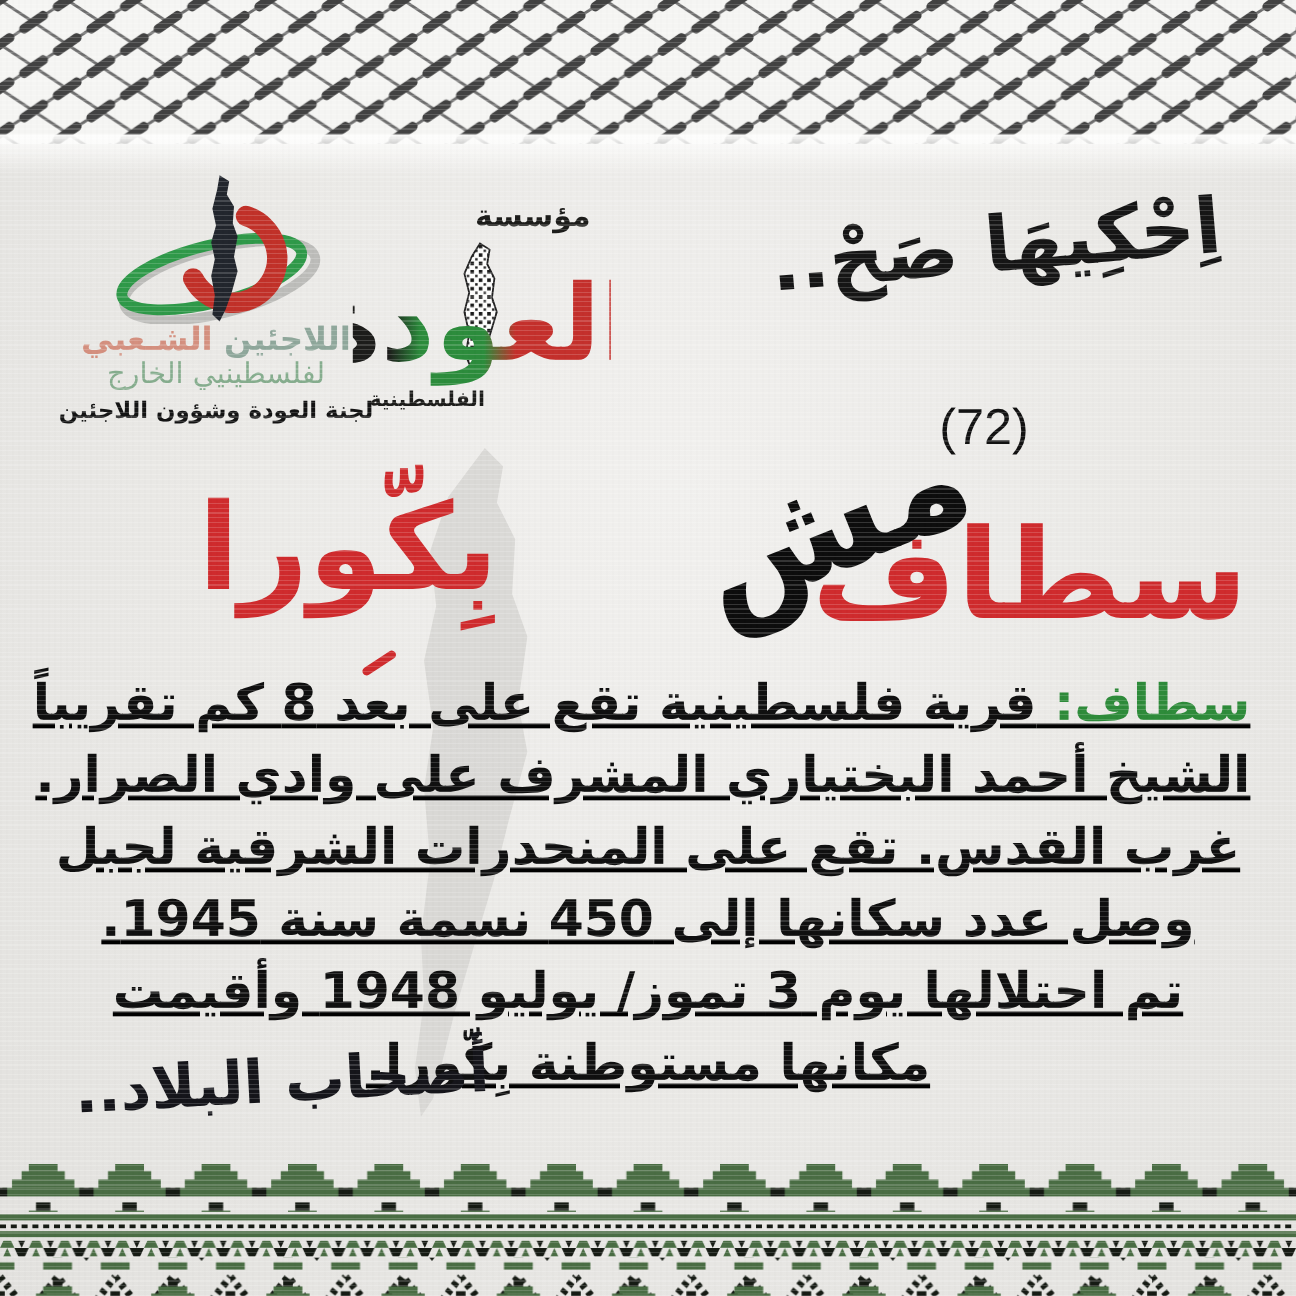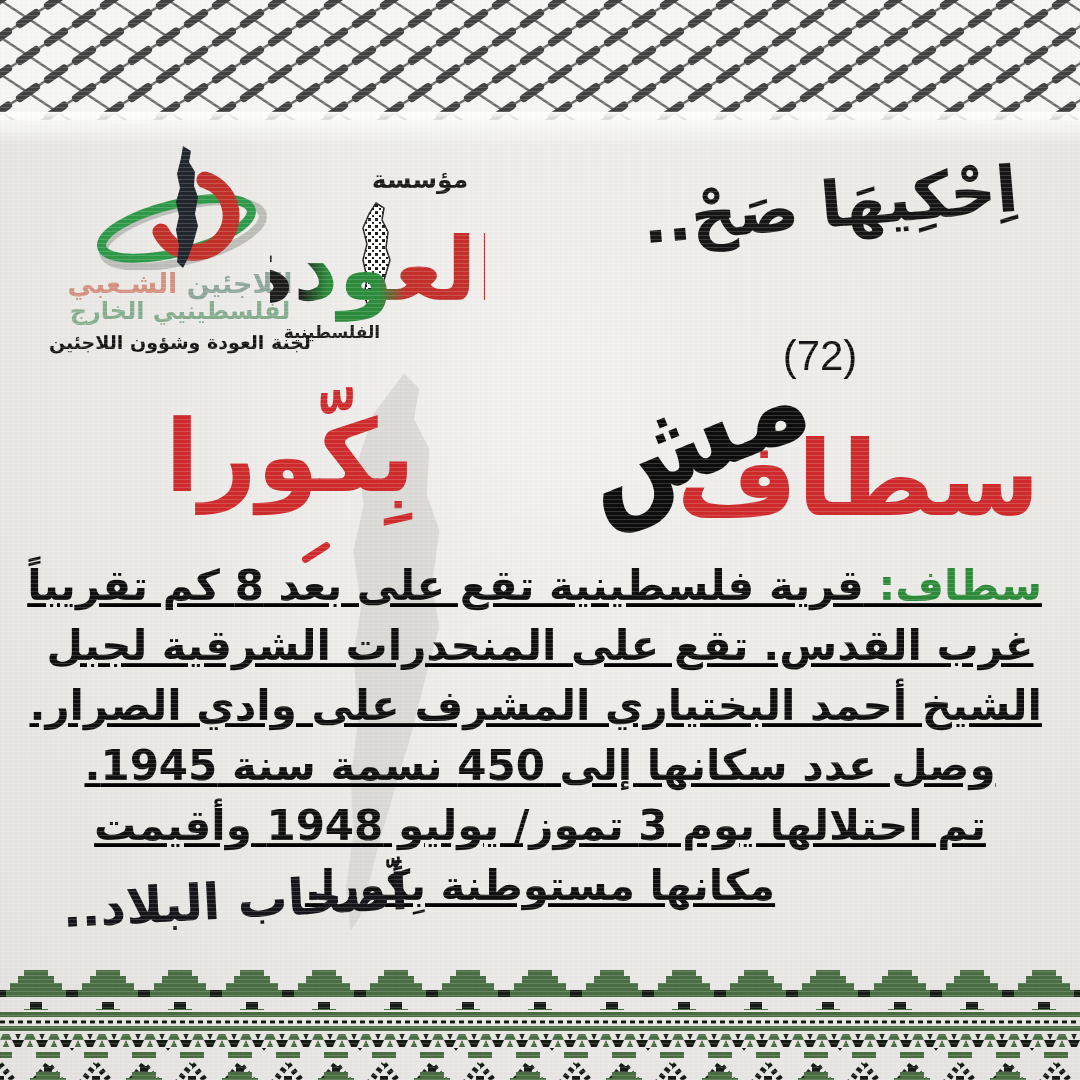--- a/index.html
+++ b/index.html
@@ -17,23 +17,23 @@
   }
   .kef-band{position:absolute;top:0;left:0;width:1080px;height:120px;}
   .kef-fade{position:absolute;top:112px;left:0;width:1080px;height:34px;
     background:linear-gradient(180deg,#fdfdfc 0%,rgba(253,253,252,0) 100%);}
   
   .prc-logo{position:absolute;left:40px;top:142px;width:280px;height:215px;text-align:center;}
   .prc-logo svg{display:block;margin:0 auto;}
   .prc-l1{font-size:27px;font-weight:bold;line-height:1.05;}
   .prc-l1 .t1{color:var(--logo-teal,#8fa79b);}
   .prc-l1 .t2{color:var(--logo-salmon,#d4907f);}
-  .prc-l2{font-size:24px;font-weight:bold;color:var(--logo-green,#86ad8e);line-height:1.1;}
+  .prc-l2{font-size:24px;font-weight:normal;color:var(--logo-green,#86ad8e);line-height:1.1;}
   .prc-l3{font-size:19px;font-weight:bold;color:#141414;margin-top:6px;}
-  .awda-logo{position:absolute;left:270px;top:148px;width:215px;height:210px;}
+  .awda-logo{position:absolute;left:294px;top:148px;width:215px;height:210px;}
   
   .slogan{position:absolute;left:600px;top:168px;width:460px;text-align:center;
     transform:rotate(-5deg);font-size:64px;font-weight:bold;color:#161616;direction:rtl;}
   .episode{position:absolute;left:640px;top:332px;width:360px;text-align:center;
     font-family:"Liberation Sans","DejaVu Sans",sans-serif;font-size:42px;color:#121212;}
   
   .map-watermark{position:absolute;left:328px;top:372px;width:152px;height:560px;opacity:.9;}
   
   .title-word{position:absolute;font-weight:800;direction:rtl;white-space:nowrap;}
   .title-right{right:40px;top:418px;font-size:104px;color:var(--red,#cf2b2d);margin-left:18px;}
@@ -128,22 +128,22 @@
       <polygon fill="#d8d7d4" points="30,0 36,6 34,18 40,30 39,48 44,62 41,84 44,100 38,122 33,142 27,162 20,186 13,214 9,220 7,204 10,182 9,160 12,136 10,112 13,92 10,70 14,52 12,34 18,16 24,8"></polygon>
     </svg>
   </div>
 
   <div class="title-word title-right">سطاف</div>
   <div class="title-word title-middle">مش</div>
   <div class="title-word title-left">بِكّورا</div>
 
   <div class="body-block">
       <div class="body-line" dir="rtl"><span class="lead">سطاف: </span><span>قرية فلسطينية تقع على بعد 8 كم تقريباً</span></div>
+      <div class="body-line" dir="rtl"><span>الشيخ أحمد البختياري المشرف على وادي الصرار.</span></div>
       <div class="body-line" dir="rtl"><span>غرب القدس. تقع على المنحدرات الشرقية لجبل</span></div>
-      <div class="body-line" dir="rtl"><span>الشيخ أحمد البختياري المشرف على وادي الصرار.</span></div>
       <div class="body-line" dir="rtl"><span>وصل عدد سكانها إلى 450 نسمة سنة 1945.</span></div>
       <div class="body-line" dir="rtl"><span>تم احتلالها يوم 3 تموز/ يوليو 1948 وأقيمت</span></div>
       <div class="body-line" dir="rtl"><span>مكانها مستوطنة بِكّورا.</span></div>
     </div>
   <div class="red-fatha"></div>
 
   <div class="signature">أصحاب البلاد..</div>
 
   <div class="tatreez">
     <svg width="1080" height="118" xmlns="http://www.w3.org/2000/svg">

